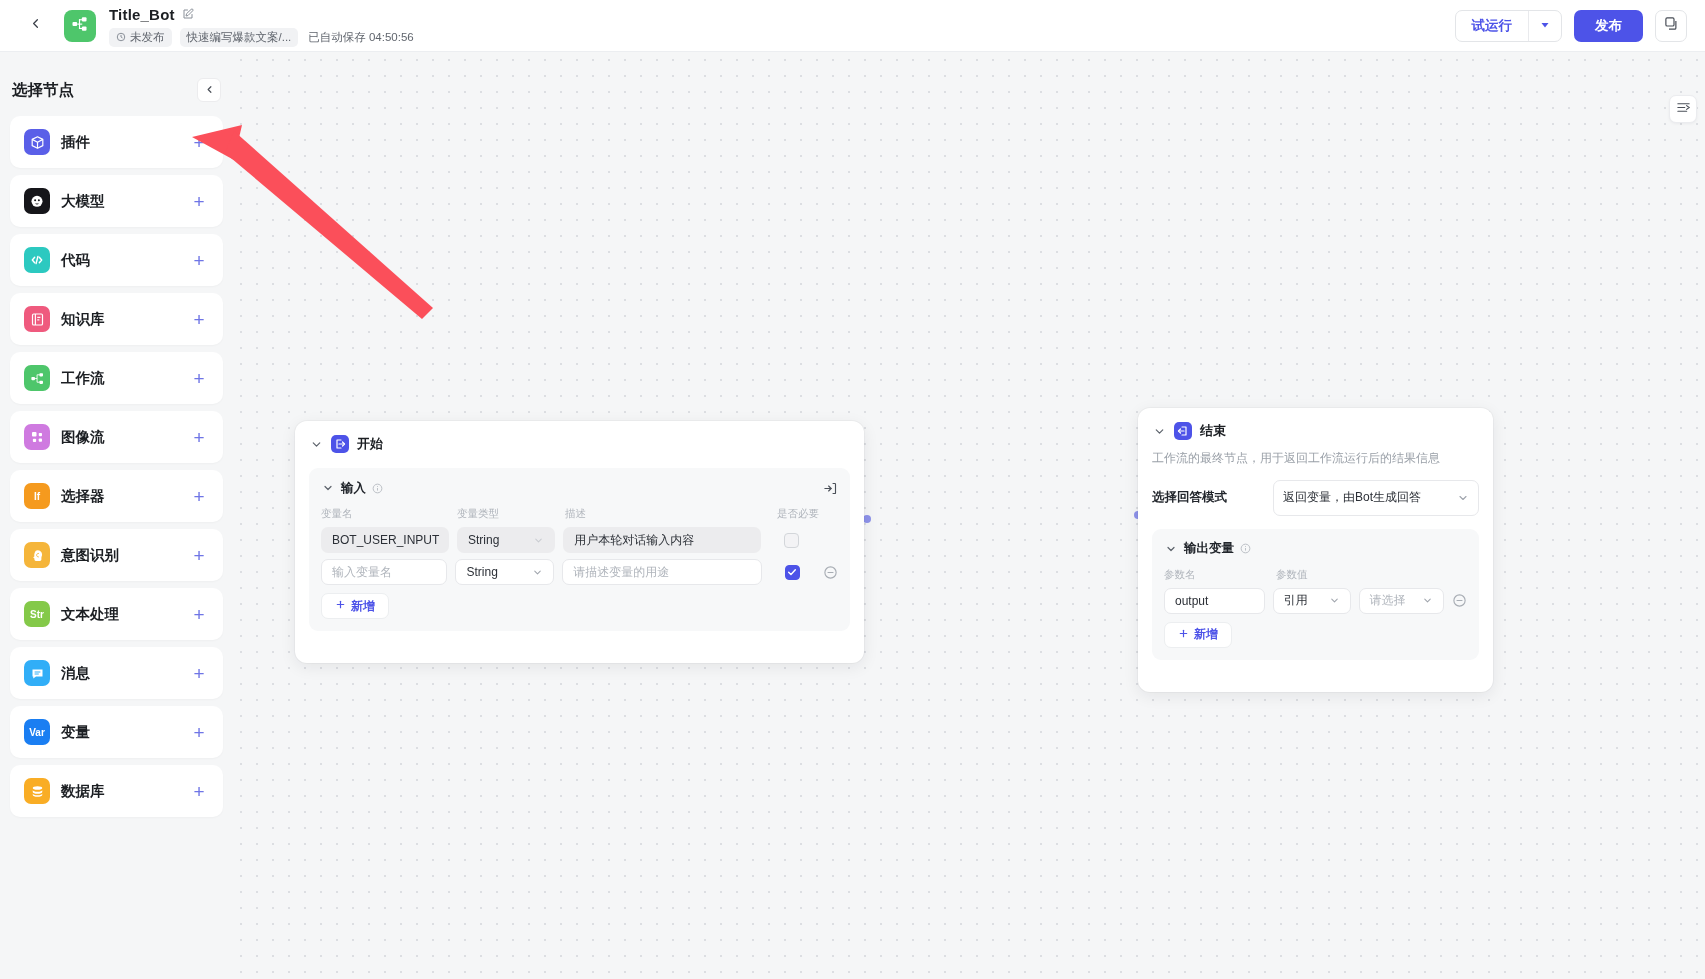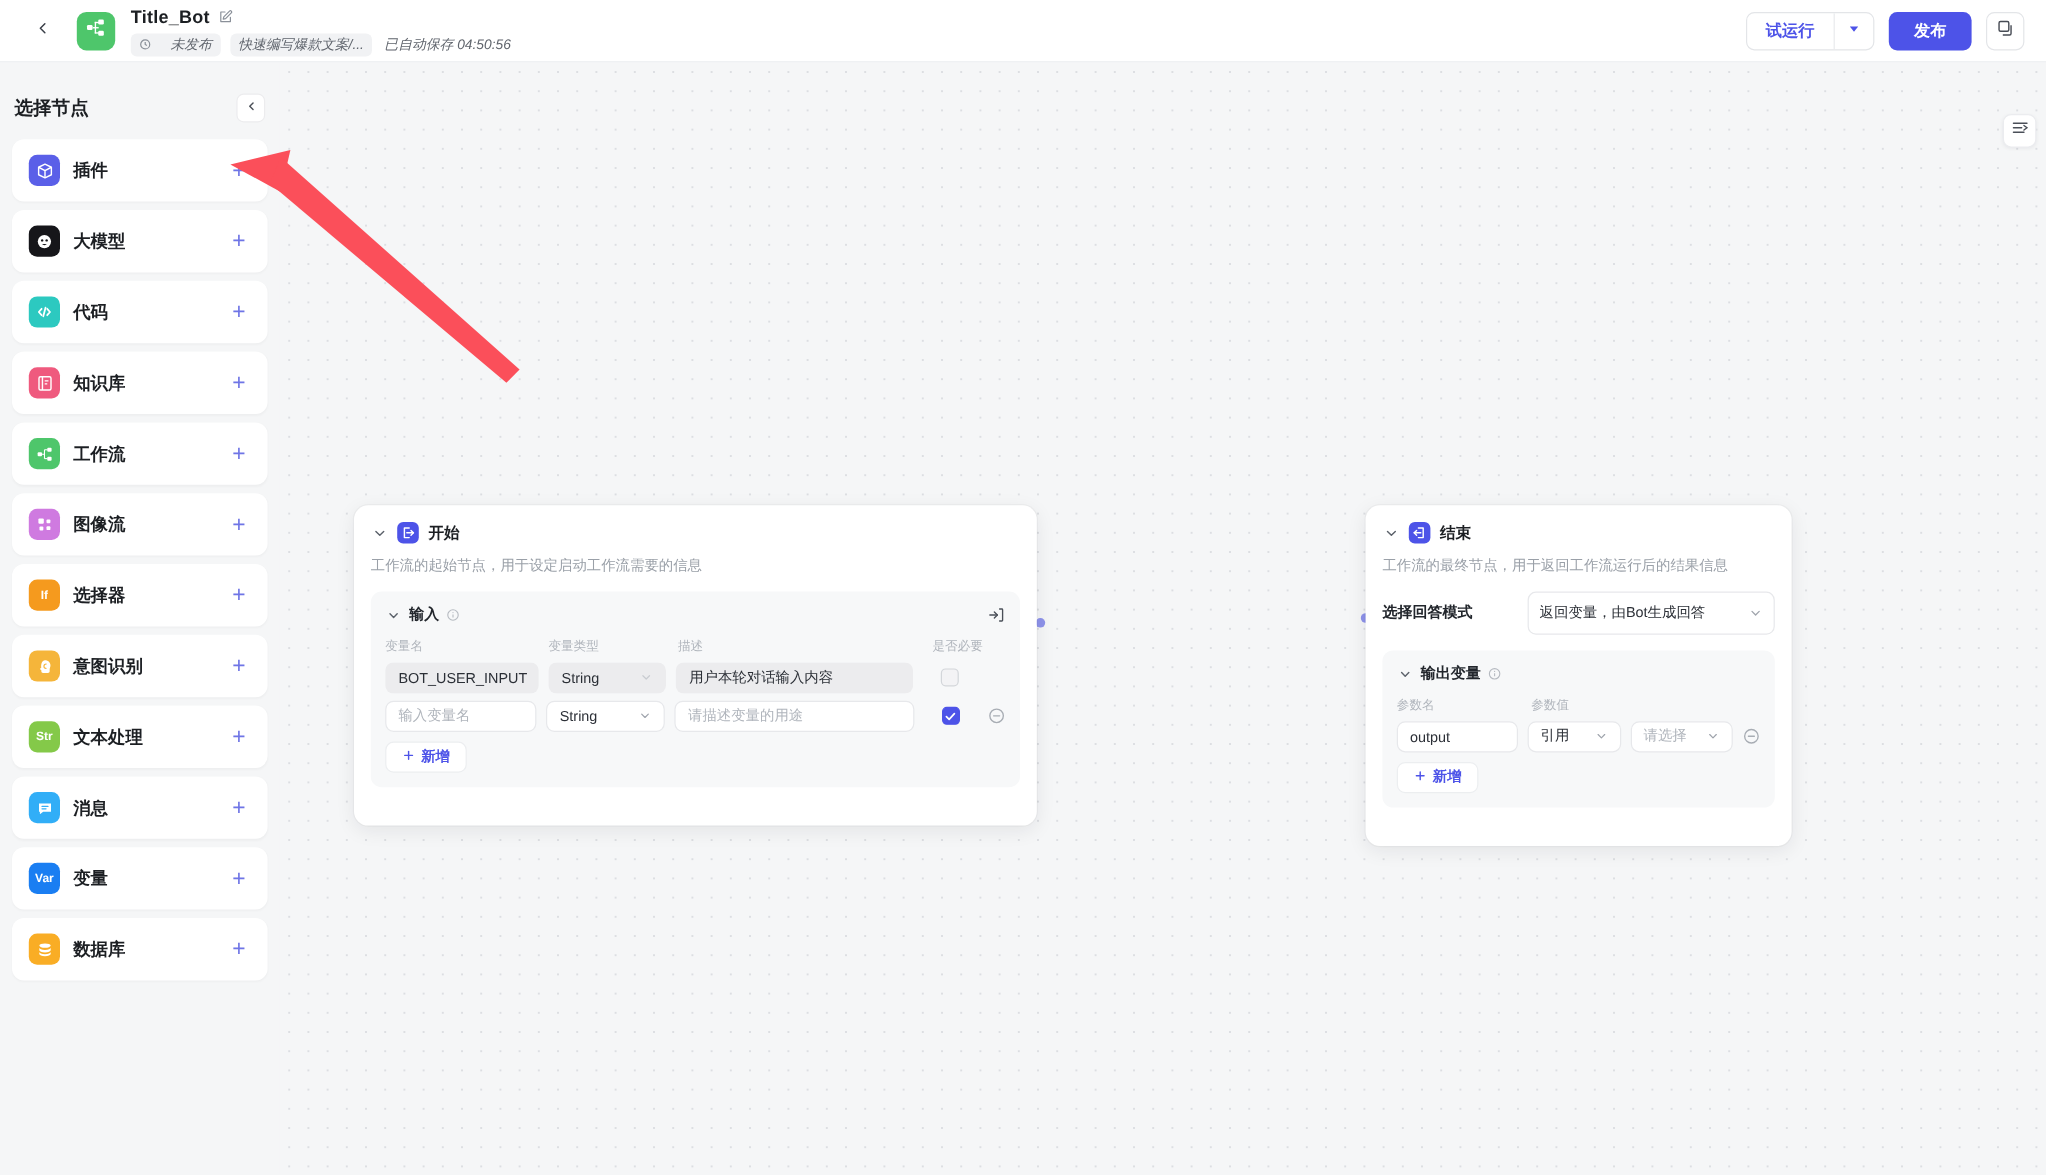--- a/index.html
+++ b/index.html
@@ -30,23 +30,23 @@
     background: #4ec66b; display: flex; align-items: center; justify-content: center;
     flex: none;
   }
   .title-block { margin-left: 13px; display: flex; flex-direction: column; justify-content: center; }
   .title-row { display: flex; align-items: center; gap: 7px; height: 19px; }
   .title-text { font-size: 15px; font-weight: bold; color: #1c1f23; letter-spacing: .2px; }
   .edit-icon { color: #8a9099; display: flex; align-items: center; cursor: pointer; }
   .meta-row { display: flex; align-items: center; gap: 8px; margin-top: 4px; }
   .chip {
     background: #f1f2f4; border-radius: 5px; height: 19px;
-    padding: 0 7px; display: flex; align-items: center; gap: 16px;
+    padding: 0 7px; display: flex; align-items: center; gap: 4px;
     font-size: 11.5px; color: #60656d; max-width: 135px;
-    overflow: hidden; white-space: nowrap; text-overflow: ellipsis; font-style: italic;
+    overflow: hidden; white-space: nowrap; text-overflow: ellipsis;
   }
   .chip.plain { background: transparent; padding-left: 2px; }
   .chip .dot-icon { display: flex; align-items: center; color: #8a9099; }
 
   .topbar-right {
     margin-left: auto; display: flex; align-items: center; gap: 12px;
     margin-right: 18px;
   }
   .split-btn {
     display: flex; align-items: center; height: 32px;
@@ -124,21 +124,21 @@
     box-shadow: 0 1px 3px rgba(20,22,30,.05);
   }
 
   
   .card {
     position: absolute; background: #fff; border-radius: 12px;
     box-shadow: 0 4px 16px rgba(24,27,36,.08), 0 0 0 1px rgba(24,27,36,.03);
     padding: 12px 14px 32px 14px;
   }
   #start-card { left: 62px; top: 369px; width: 569px; }
-  #end-card   { left: 905px; top: 369px; width: 355px; }
+  #end-card   { left: 905px; top: 356px; width: 355px; }
 
   .card-head { display: flex; align-items: center; gap: 8px; height: 22px; }
   .chev {
     color: #5c626b; display: flex; align-items: center; cursor: pointer;
     width: 14px; justify-content: center;
   }
   .card-ico {
     width: 18px; height: 18px; border-radius: 5px; background: #4d53e8;
     display: flex; align-items: center; justify-content: center; flex: none;
   }
@@ -457,21 +457,20 @@
         </span>
         <span class="card-ico">
           <svg width="12" height="12" viewBox="0 0 24 24" fill="none" stroke="#fff" stroke-width="2.4" stroke-linecap="round" stroke-linejoin="round">
               <path d="M14 4H6v16h8"></path>
               <polyline points="17 8 21 12 17 16"></polyline>
               <line x1="21" y1="12" x2="10" y2="12"></line>
             </svg>
         </span>
         <span class="card-title">开始</span>
       </div>
-      <div class="card-desc">工作流的起始节点，用于设定启动工作流需要的信息</div>
 
       <div class="section">
         <div class="section-head">
           <span class="chev">
             <svg width="12" height="12" viewBox="0 0 24 24" fill="none" stroke="currentColor" stroke-width="2.4" stroke-linecap="round" stroke-linejoin="round">
                 <polyline points="6 9 12 15 18 9"></polyline>
               </svg>
           </span>
           <span class="section-title">输入</span>
           <span class="info-ico">

